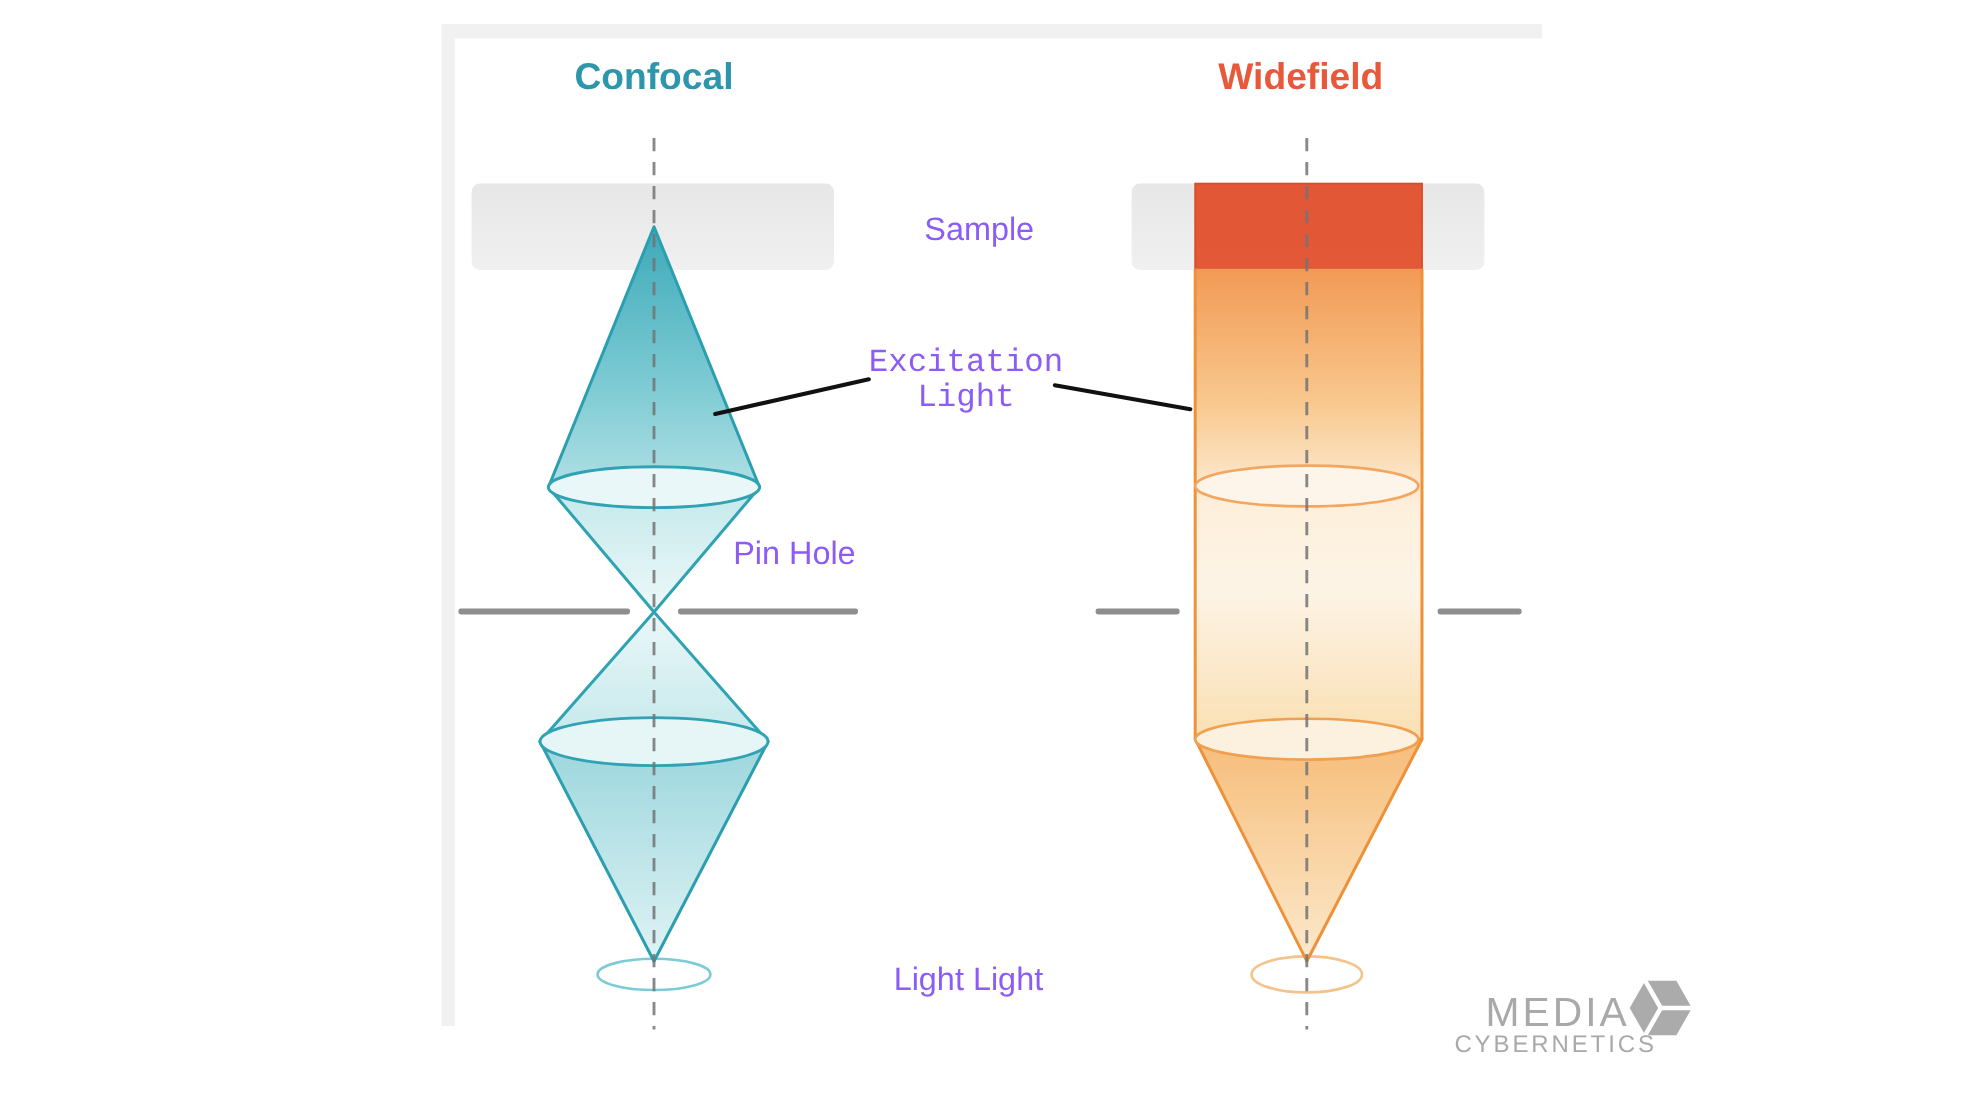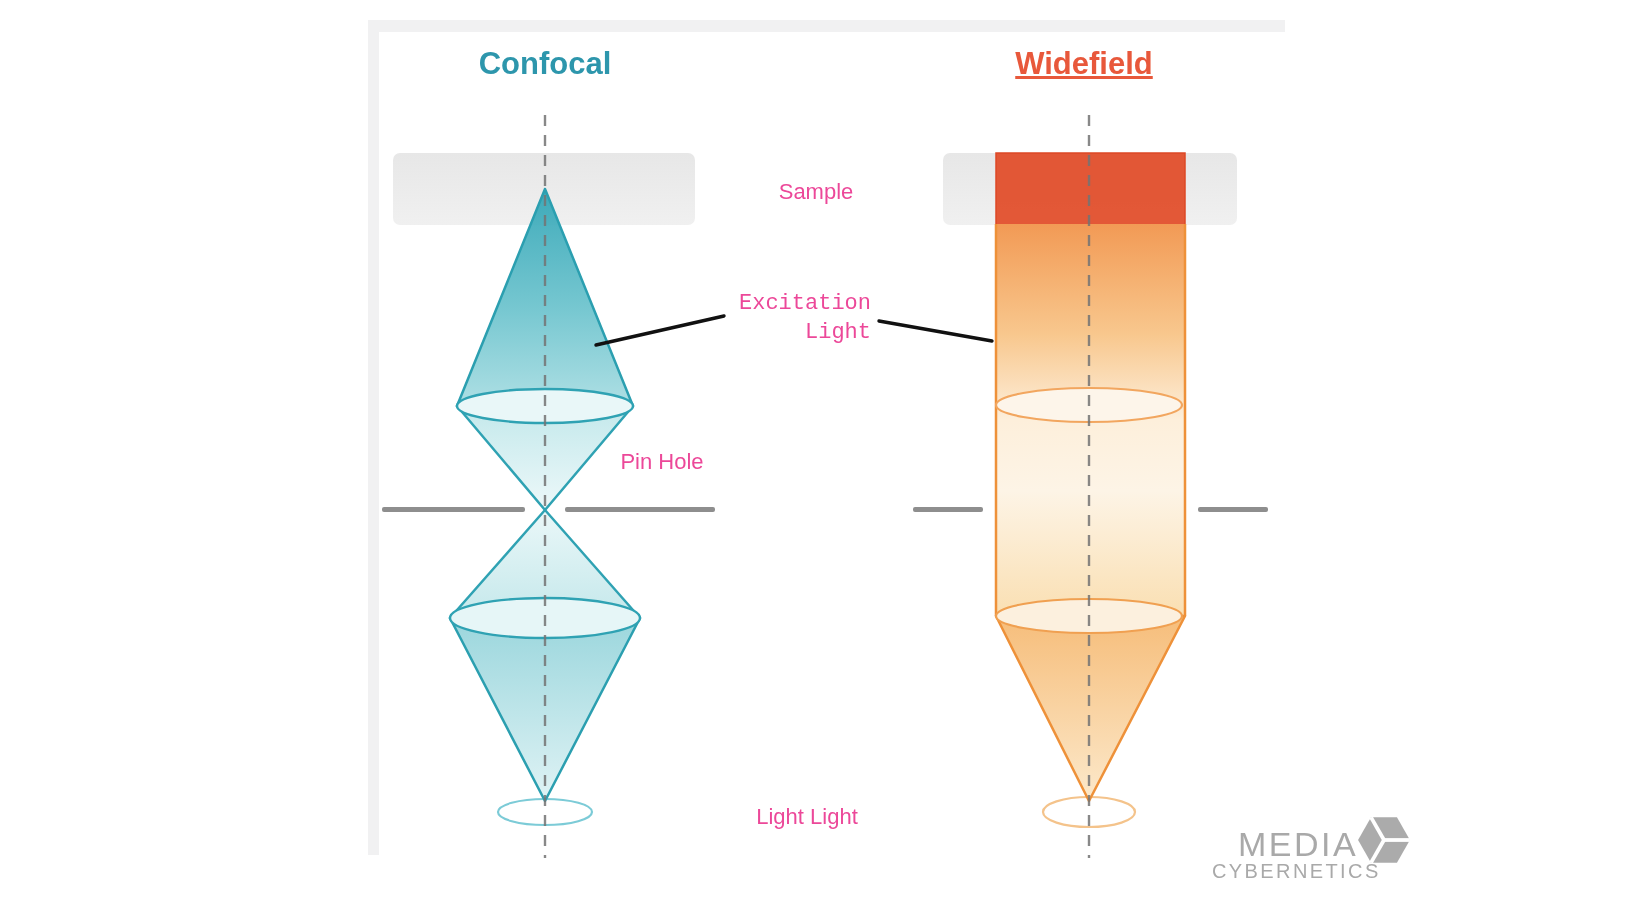--- a/index.html
+++ b/index.html
@@ -5,22 +5,22 @@
   html,body{margin:0;padding:0;}
   body{
     width:1650px;height:916px;position:relative;overflow:hidden;
     background:#ffffff;
     font-family:"Liberation Sans", "DejaVu Sans", sans-serif;
     -webkit-font-smoothing:antialiased;
   }
   .stage{position:absolute;left:0;top:0;width:1338px;height:916px;}
   .frame-band{position:absolute;background:#f1f1f2;}
   .lbl{
-    position:absolute;color:#ec4899;font-size:22px;line-height:29px;
-    white-space:nowrap;transform:translateX(-50%);text-align:right;
+    position:absolute;color:#8b5cf6;font-size:27px;line-height:29px;
+    white-space:nowrap;transform:translateX(-50%);text-align:center;
   }
   .title{
     position:absolute;font-size:31px;font-weight:700;line-height:36px;
     transform:translateX(-50%);white-space:nowrap;
   }
   .title-confocal{color:#2d96ac;}
   .title-widefield{color:#e8583b;}
   .logo-text{
     position:absolute;color:#a9a9a9;white-space:nowrap;font-weight:400;
   }
@@ -105,21 +105,21 @@
     <rect x="1198" y="507" width="70" height="5" rx="2" fill="#8e8e8e"></rect>
 
     <line x1="545" y1="115" x2="545" y2="858" stroke="#747474" stroke-width="2.4" stroke-dasharray="11 9" opacity="0.85"></line>
     <line x1="1089" y1="115" x2="1089" y2="858" stroke="#747474" stroke-width="2.4" stroke-dasharray="11 9" opacity="0.85"></line>
 
     <line x1="596" y1="345" x2="724" y2="316" stroke="#111111" stroke-width="3.4" stroke-linecap="round"></line>
     <line x1="879" y1="321" x2="992" y2="341" stroke="#111111" stroke-width="3.4" stroke-linecap="round"></line>
   </svg>
 
   <div class="title title-confocal" style="left:545px;top:46px;">Confocal</div>
-  <div class="title title-widefield" style="left:1084px;top:46px;text-decoration:underline;">Widefield</div>
+  <div class="title title-widefield" style="left:1084px;top:46px;">Widefield</div>
 
   <div class="lbl" style="left:816px;top:177px;">Sample</div>
 
   <div class="lbl" style="left:805px;top:289px;font-family:Liberation Mono, monospace;">
     <div>Excitation</div>
     <div>Light</div>
   </div>
 
   <div class="lbl" style="left:662px;top:447px;">Pin Hole</div>
 

